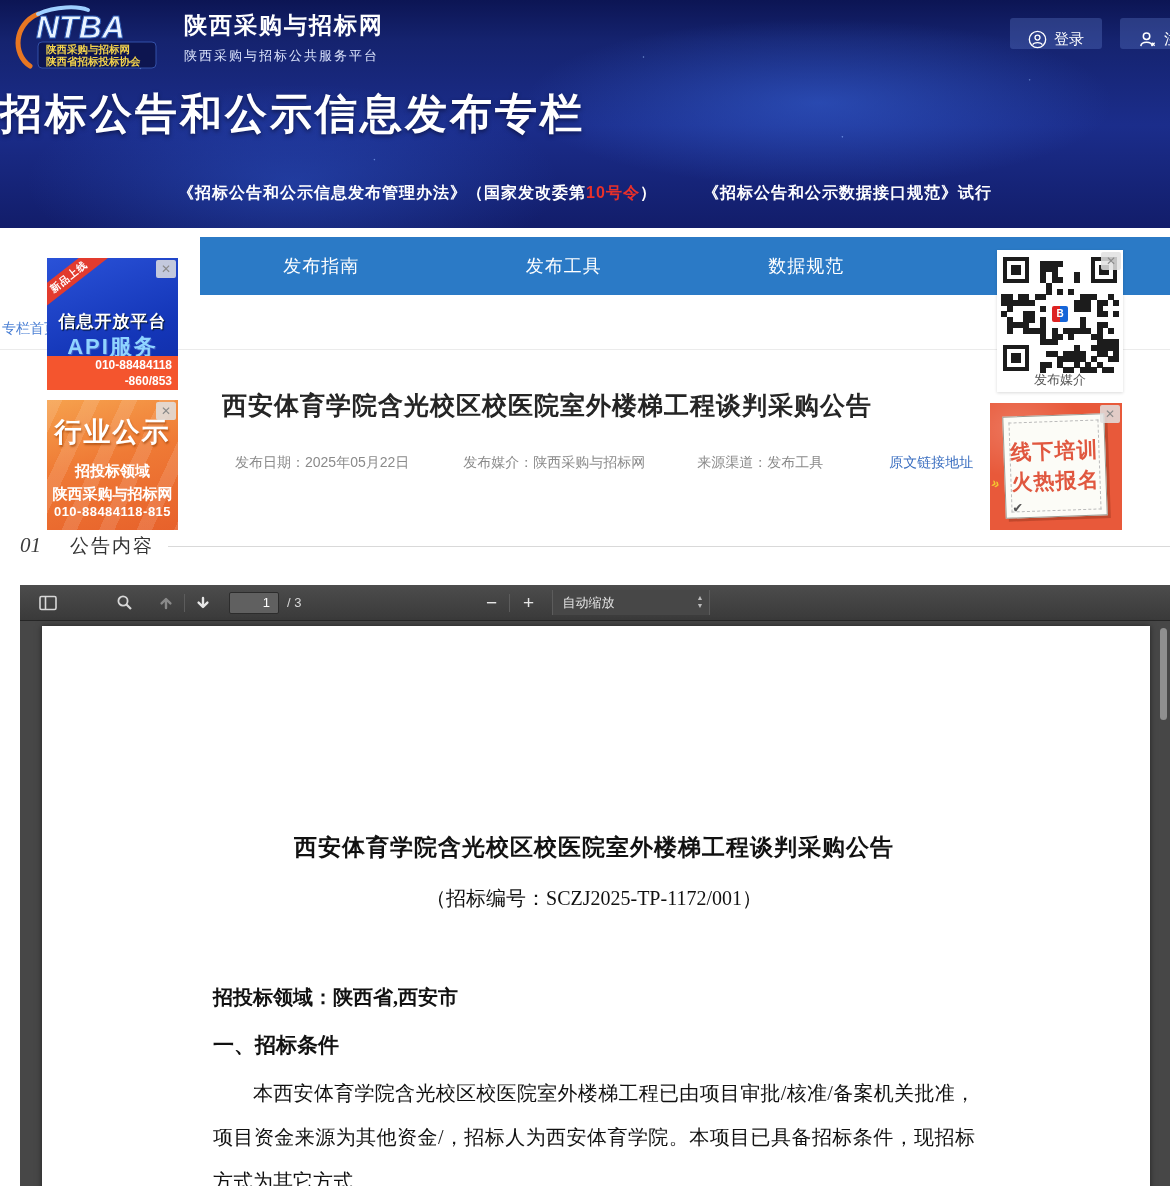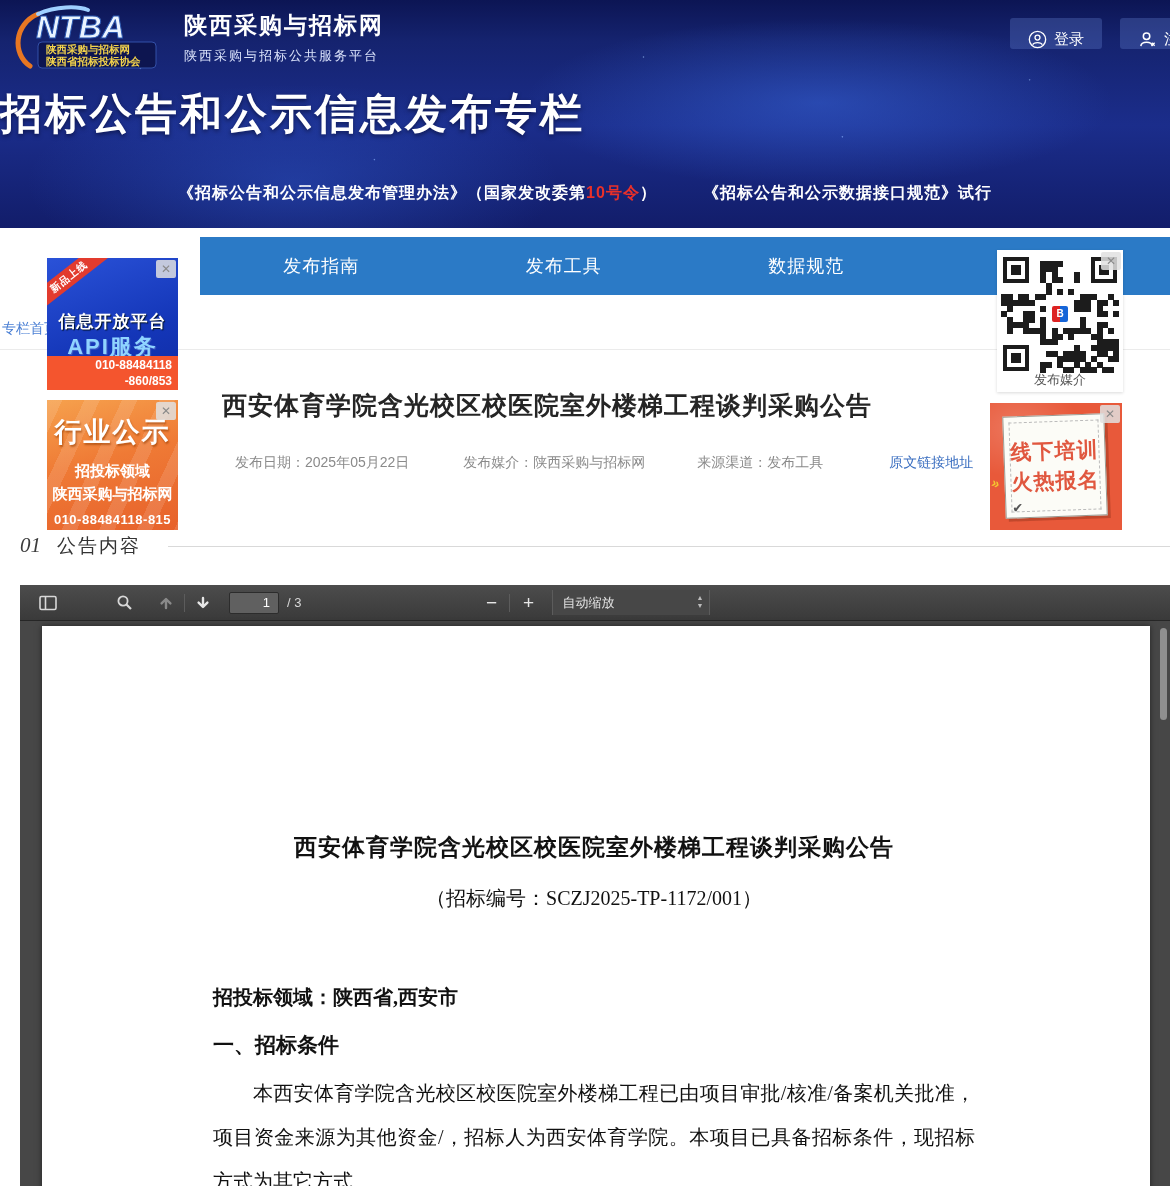--- a/index.html
+++ b/index.html
@@ -57,21 +57,21 @@
   .art-title { position:absolute; left:222px; top:389px; width:760px;
     font-size:25px; font-weight:bold; color:#252525; letter-spacing:1px; }
   .meta-row { position:absolute; left:235px; top:454px; width:760px; display:flex;
     font-size:14px; color:#8a8a8a; white-space:nowrap; }
   .meta-item { margin-right:54px; }
   .meta-row .m2 { margin-right:52px; }
   .meta-row .m3 { margin-right:66px; }
   .origin-link { color:#3a6ec0; cursor:pointer; }
 
   .sec-head { position:absolute; left:20px; top:533px; display:flex; align-items:baseline; }
-  .sec-no { font-style:italic; font-size:21px; color:#3c3c3c; margin-right:16px; font-family:"Liberation Serif",serif; }
+  .sec-no { font-style:italic; font-size:21px; color:#3c3c3c; margin-right:29px; font-family:"Liberation Serif",serif; }
   .sec-title { font-size:19px; color:#333; letter-spacing:2px; }
   .sec-line { position:absolute; left:168px; top:546px; width:1002px; height:1px; background:#d9d9d9; }
 
   
   .pdf { position:absolute; left:20px; top:585px; width:1150px; height:601px;
     background:#474747; overflow:hidden; }
   .pdf-toolbar { position:relative; width:100%; height:36px;
     background:linear-gradient(180deg,#4c4c4c,#3a3a3a); border-bottom:1px solid #262626;
     display:flex; align-items:center; color:#d8d8d8; }
   .tb-btn { display:flex; align-items:center; justify-content:center; width:28px; height:26px; cursor:pointer; }
@@ -109,21 +109,21 @@
   .ad1-l2 { position:absolute; left:0; top:74px; width:100%; text-align:center;
     color:#8fd4ff; font-size:22px; font-weight:bold; letter-spacing:2px; text-shadow:1px 1px 1px #fff3; }
   .ad1-foot { position:absolute; left:0; bottom:0; width:100%; height:34px; background:#f4552e;
     color:#fff; font-size:12px; font-weight:bold; text-align:right; padding:1px 6px 0 0; line-height:16px; }
   .ad2 { position:absolute; left:47px; top:400px; width:131px; height:130px; overflow:hidden;
     background:repeating-linear-gradient(115deg, rgba(255,255,255,.12) 0 14px, rgba(255,255,255,0) 14px 34px),
       linear-gradient(165deg,#f6a14d 0%, #ef7a35 45%, #e7612b 100%); text-align:center; color:#fff; }
   .ad2-big { margin-top:14px; font-size:27px; font-weight:bold; letter-spacing:2px; text-shadow:1px 2px 2px rgba(150,60,0,.6); }
   .ad2-m1 { margin-top:12px; font-size:15px; font-weight:bold; }
   .ad2-m2 { margin-top:4px; font-size:15px; font-weight:bold; }
-  .ad2-tel { margin-top:8px; font-size:13px; font-weight:bold; letter-spacing:.5px; }
+  .ad2-tel { font-size:13px; font-weight:bold; letter-spacing:.5px; }
   .qr-card { position:absolute; left:997px; top:250px; width:126px; height:142px; background:#fff;
     box-shadow:0 1px 3px rgba(0,0,0,.15); }
   .qr-box { position:absolute; left:4px; top:5px; width:118px; height:118px; background:#fff; }
   .qr-cell { position:absolute; background:#1c1c1c; }
   .qr-eye { position:absolute; width:26px; height:26px; border:4px solid #1c1c1c; }
   .qr-eye::after { content:""; position:absolute; left:4px; top:4px; width:10px; height:10px; background:#1c1c1c; }
   .qr-logo { position:absolute; left:48px; top:48px; width:22px; height:22px; background:#fff;
     border-radius:3px; display:flex; align-items:center; justify-content:center; }
   .qr-logo span { width:16px; height:16px; border-radius:2px; background:linear-gradient(90deg,#d22 50%,#1565d8 50%);
     color:#fff; font-size:10px; font-weight:bold; text-align:center; line-height:16px; }

